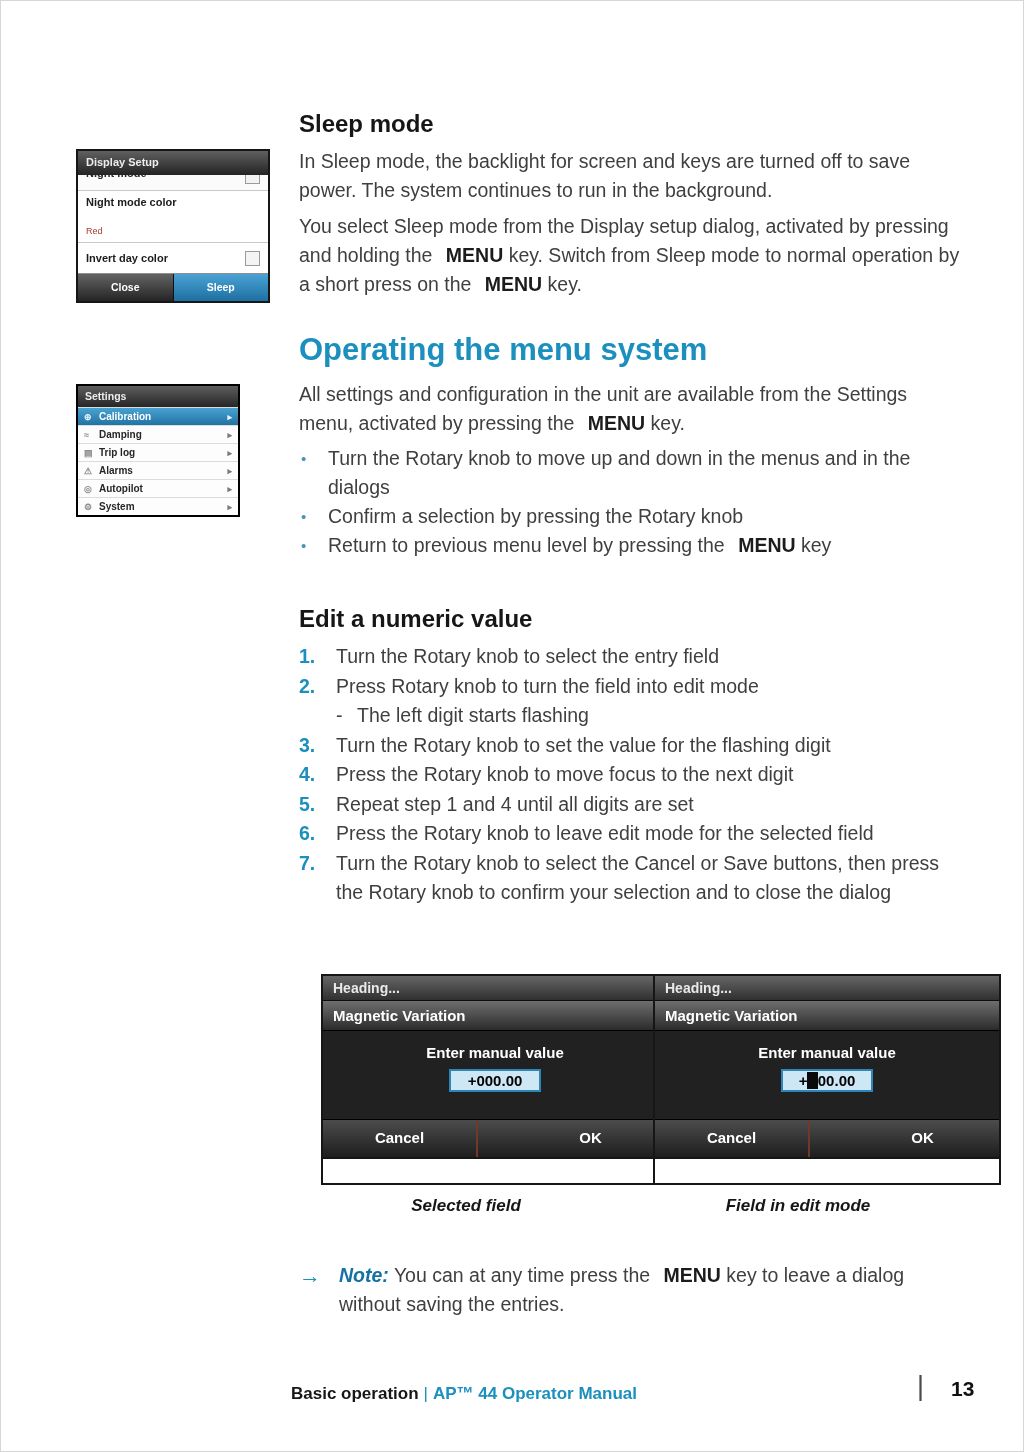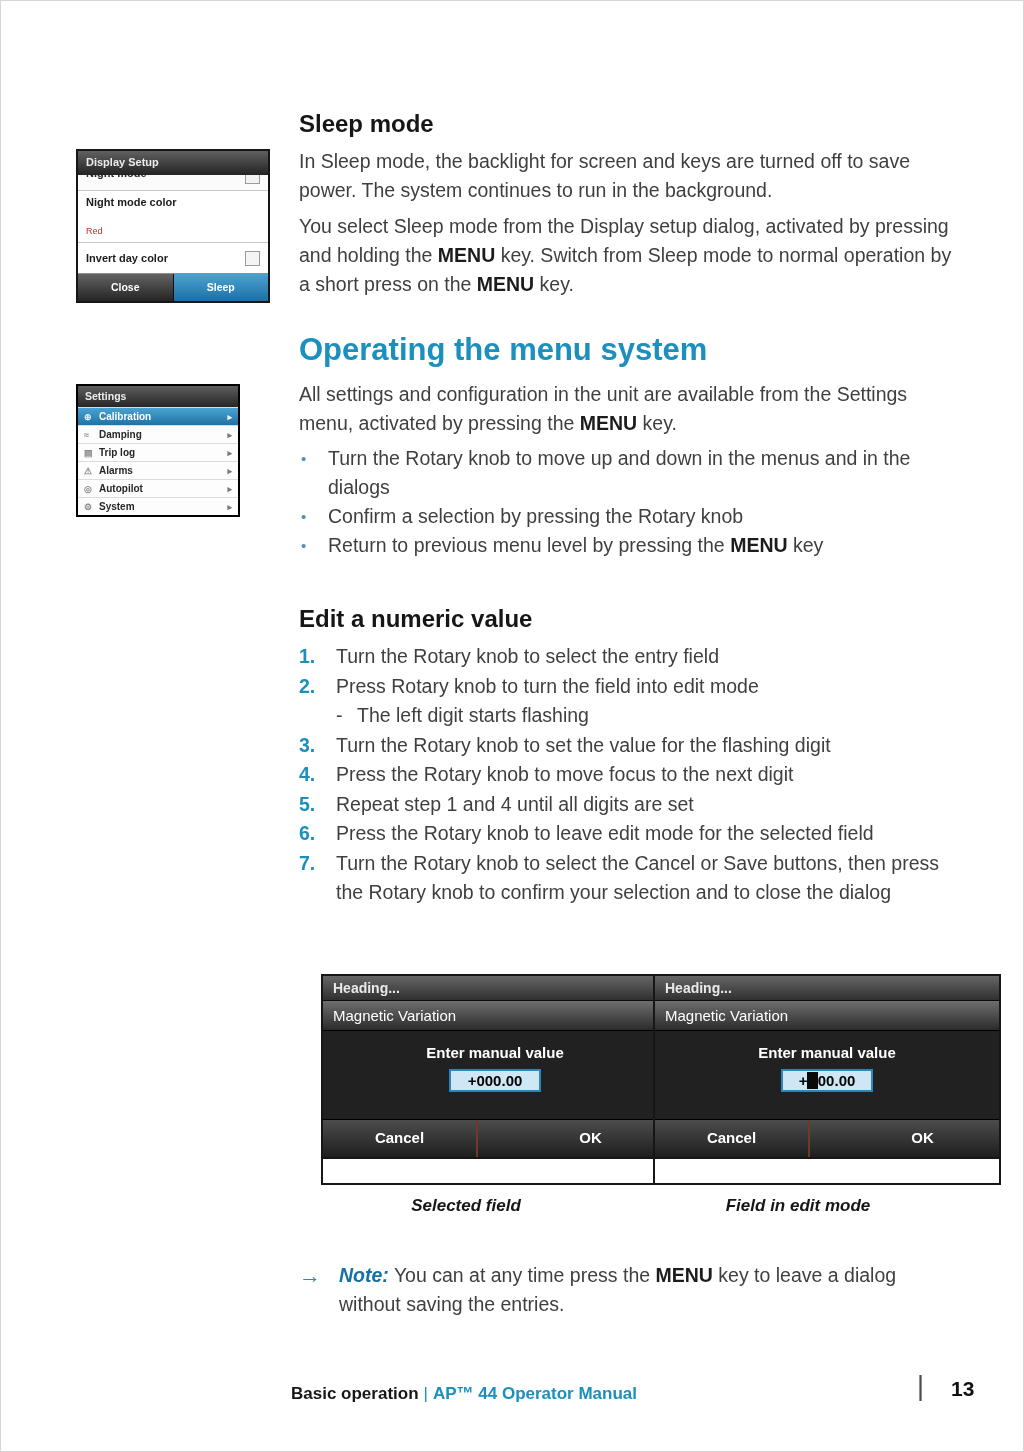--- a/index.html
+++ b/index.html
@@ -6,21 +6,21 @@
   .page {
     position:relative; width:1022px; height:1450px; background:#ffffff;
     border:1px solid #d6d6d6; overflow:hidden;
     font-family:"Liberation Sans", sans-serif; color:#3f3f3f;
   }
 
   
   .h-sub { position:absolute; font-size:24px; font-weight:bold; color:#161616; line-height:1.1; }
   .h-main { position:absolute; font-size:31px; font-weight:bold; line-height:1.05; }
   .body-text { position:absolute; font-size:19.5px; line-height:29px; color:#3f3f3f; }
-  .body-text b { color:#1c1c1c; }
+  .body-text b { color:#1c1c1c;margin-left:8px; }
 
   
   .bullet { display:flex; }
   .bullet .dot { width:27px; color:#4a93ba; font-size:15px; }
   .bullet .txt { flex:1; }
   .step { display:flex; }
   .step .num { width:37px; font-weight:bold; color:#1b8fbd; }
   .step .txt { flex:1; }
   .substep { display:flex; margin-left:37px; }
   .substep .dash { width:21px; }
@@ -54,21 +54,21 @@
   .smenu .item .lbl { flex:1; }
   .smenu .item .arr { color:#7b7b7b; font-size:9px; }
   .smenu .item.sel { background:linear-gradient(#49a3d2,#2173a4); color:#fff; }
   .smenu .item.sel .ic, .smenu .item.sel .arr { color:#eaf4fa; }
 
   
   .dialogs-row { position:absolute; left:320px; top:973px; display:flex; gap:42px; }
   .vfig { width:290px; margin:0; }
   .vdlg { width:348px; border:2px solid #161616; background:#fff; box-sizing:border-box; }
   .vdlg .wtitle { height:25px; background:linear-gradient(#666666,#303030); color:#e9e9e9; font-weight:bold; font-size:14px; padding:4px 0 0 10px; box-sizing:border-box; border-bottom:1px solid #0d0d0d; overflow:hidden; }
-  .vdlg .mvbar { height:30px; background:linear-gradient(#6e6e6e,#2b2b2b); color:#fff; font-weight:normal; font-size:15px; padding:6px 0 0 10px; box-sizing:border-box; border-bottom:1px solid #000; }
+  .vdlg .mvbar { height:30px; background:linear-gradient(#6e6e6e,#2b2b2b); color:#fff; font-weight:bold; font-size:15px; padding:6px 0 0 10px; box-sizing:border-box; border-bottom:1px solid #000; }
   .vdlg .vbody { height:88px; background:#212121; text-align:center; }
   .vdlg .prompt { color:#fff; font-weight:bold; font-size:15px; padding-top:13px; }
   .vdlg .inputbox { margin:8px auto 0 auto; width:92px; height:23px; background:#cde7f5; border:2px solid #2e86b8; color:#000; font-weight:bold; font-size:15px; line-height:19px; text-align:center; box-sizing:border-box; }
   .vdlg .cursor { background:#0a0a0a; color:#0a0a0a; padding:0 1px; }
   .vdlg .btnbar { height:37px; background:linear-gradient(#4c4c4c,#1e1e1e); display:flex; border-top:1px solid #000; }
   .vdlg .btn { flex:1; color:#fff; font-weight:bold; font-size:15px; text-align:center; padding-top:9px; box-sizing:border-box; }
   .vdlg .btn.right { border-left:2px solid #70392b;padding-left:36px; }
   .vdlg .wstrip { height:24px; background:#fff; border-top:2px solid #161616; }
   .caption { margin-top:11px; text-align:center; font-style:italic; font-weight:bold; font-size:17px; color:#161616; }
 

